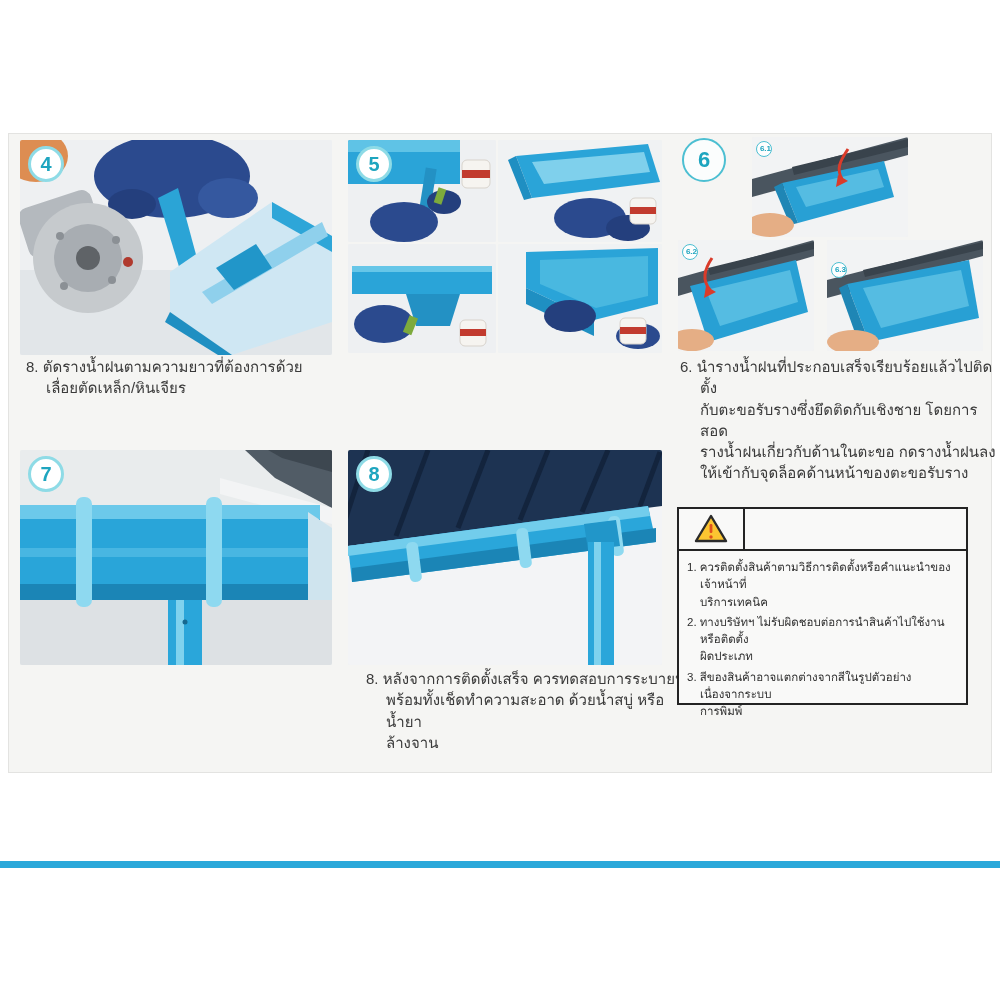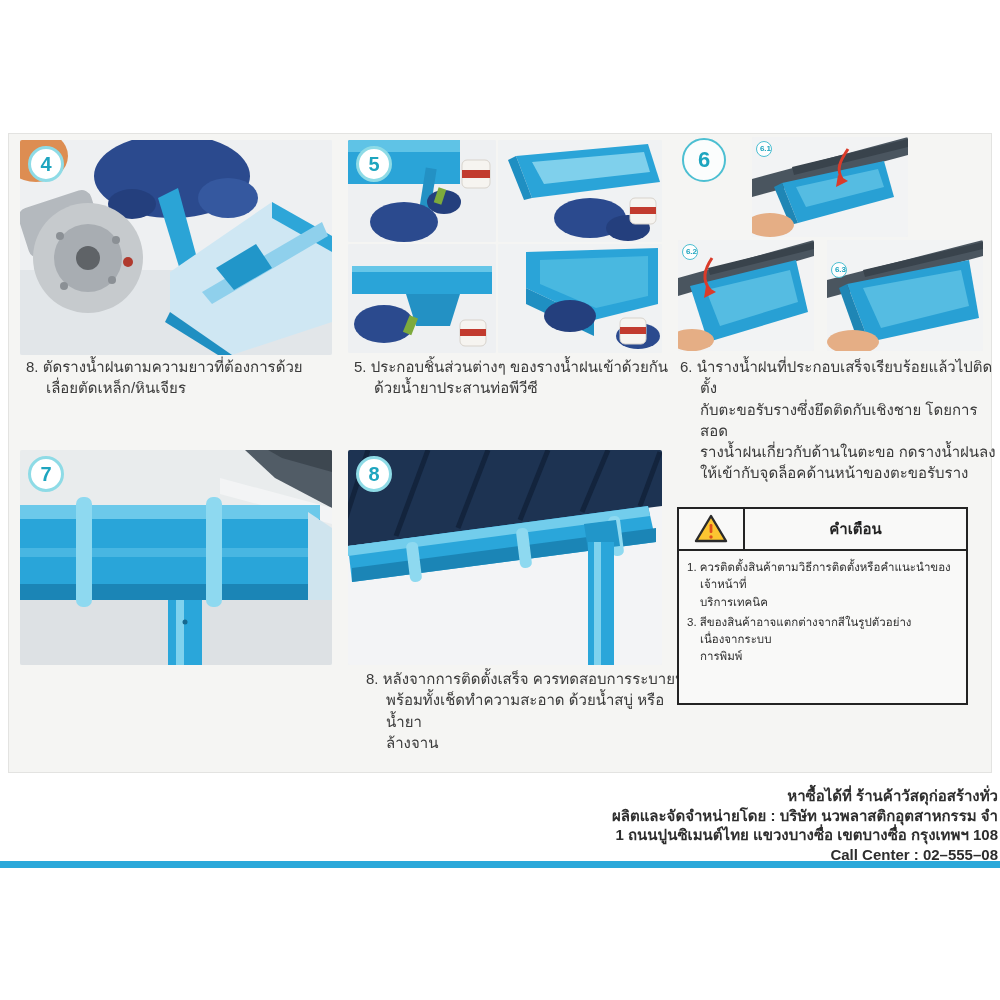--- a/index.html
+++ b/index.html
@@ -127,22 +127,20 @@
       <ellipse cx="140" cy="92" rx="22" ry="13" fill="#2b4a8e"></ellipse>
       <g>
         <rect x="122" y="74" width="26" height="26" rx="5" fill="#f6f4f0" stroke="#d8d3cc"></rect>
         <rect x="122" y="83" width="26" height="7" fill="#c23b2e"></rect>
       </g>
     </svg>
   </div>
   <div class="badge" style="left:356px;top:146px;">
     <span>5</span>
   </div>
-  <div class="caption" style="left:354px;top:356px;width:310px;">5. ประกอบชิ้นส่วนต่างๆ ของรางน้ำฝนเข้าด้วยกัน
-ด้วยน้ำยาประสานท่อพีวีซี</div>
 
   <div class="badge standalone" style="left:682px;top:138px;">
     <span>6</span>
   </div>
   <div class="photo" style="left:752px;top:137px;width:156px;height:100px;">
     <svg viewBox="0 0 156 100">
       <rect width="156" height="100" fill="#f2f3f4"></rect>
       <polygon points="0,42 156,0 156,18 0,60" fill="#4a555f"></polygon>
       <polygon points="40,30 156,2 156,10 42,38" fill="#39434c"></polygon>
       <polygon points="30,46 132,24 142,60 46,86" fill="#28a0d4"></polygon>
@@ -245,30 +243,25 @@
 
   <div class="warnbox">
     <div class="warnhead">
       <div class="warnicon">
         <svg width="34" height="30" viewBox="0 0 34 30">
           <path d="M17 2 L32 27 L2 27 Z" fill="#fbc531" stroke="#2b2b2b" stroke-width="2.4" stroke-linejoin="round"></path>
           <rect x="15.6" y="10" width="2.8" height="9" rx="1.2" fill="#e0501e"></rect>
           <circle cx="17" cy="23" r="1.7" fill="#e0501e"></circle>
         </svg>
       </div>
-      <div class="warntitle">คำเตือน</div>
     </div>
     <div class="warnbody">
       <div class="warnitem">1. ควรติดตั้งสินค้าตามวิธีการติดตั้งหรือคำแนะนำของเจ้าหน้าที่
 บริการเทคนิค</div>
+      <div class="warnitem">2. ทางบริษัทฯ ไม่รับผิดชอบต่อการนำสินค้าไปใช้งานหรือติดตั้ง
+ผิดประเภท</div>
       <div class="warnitem">3. สีของสินค้าอาจแตกต่างจากสีในรูปตัวอย่าง เนื่องจากระบบ
 การพิมพ์</div>
     </div>
   </div>
 
-  <div class="footer">
-    <div>หาซื้อได้ที่ ร้านค้าวัสดุก่อสร้างทั่ว</div>
-    <div>ผลิตและจัดจำหน่ายโดย : บริษัท นวพลาสติกอุตสาหกรรม จำ</div>
-    <div>1 ถนนปูนซิเมนต์ไทย แขวงบางซื่อ เขตบางซื่อ กรุงเทพฯ 108</div>
-    <div>Call Center : 02–555–08</div>
-  </div>
   <div class="bluebar"></div>
 </div>
 
 </body></html>

